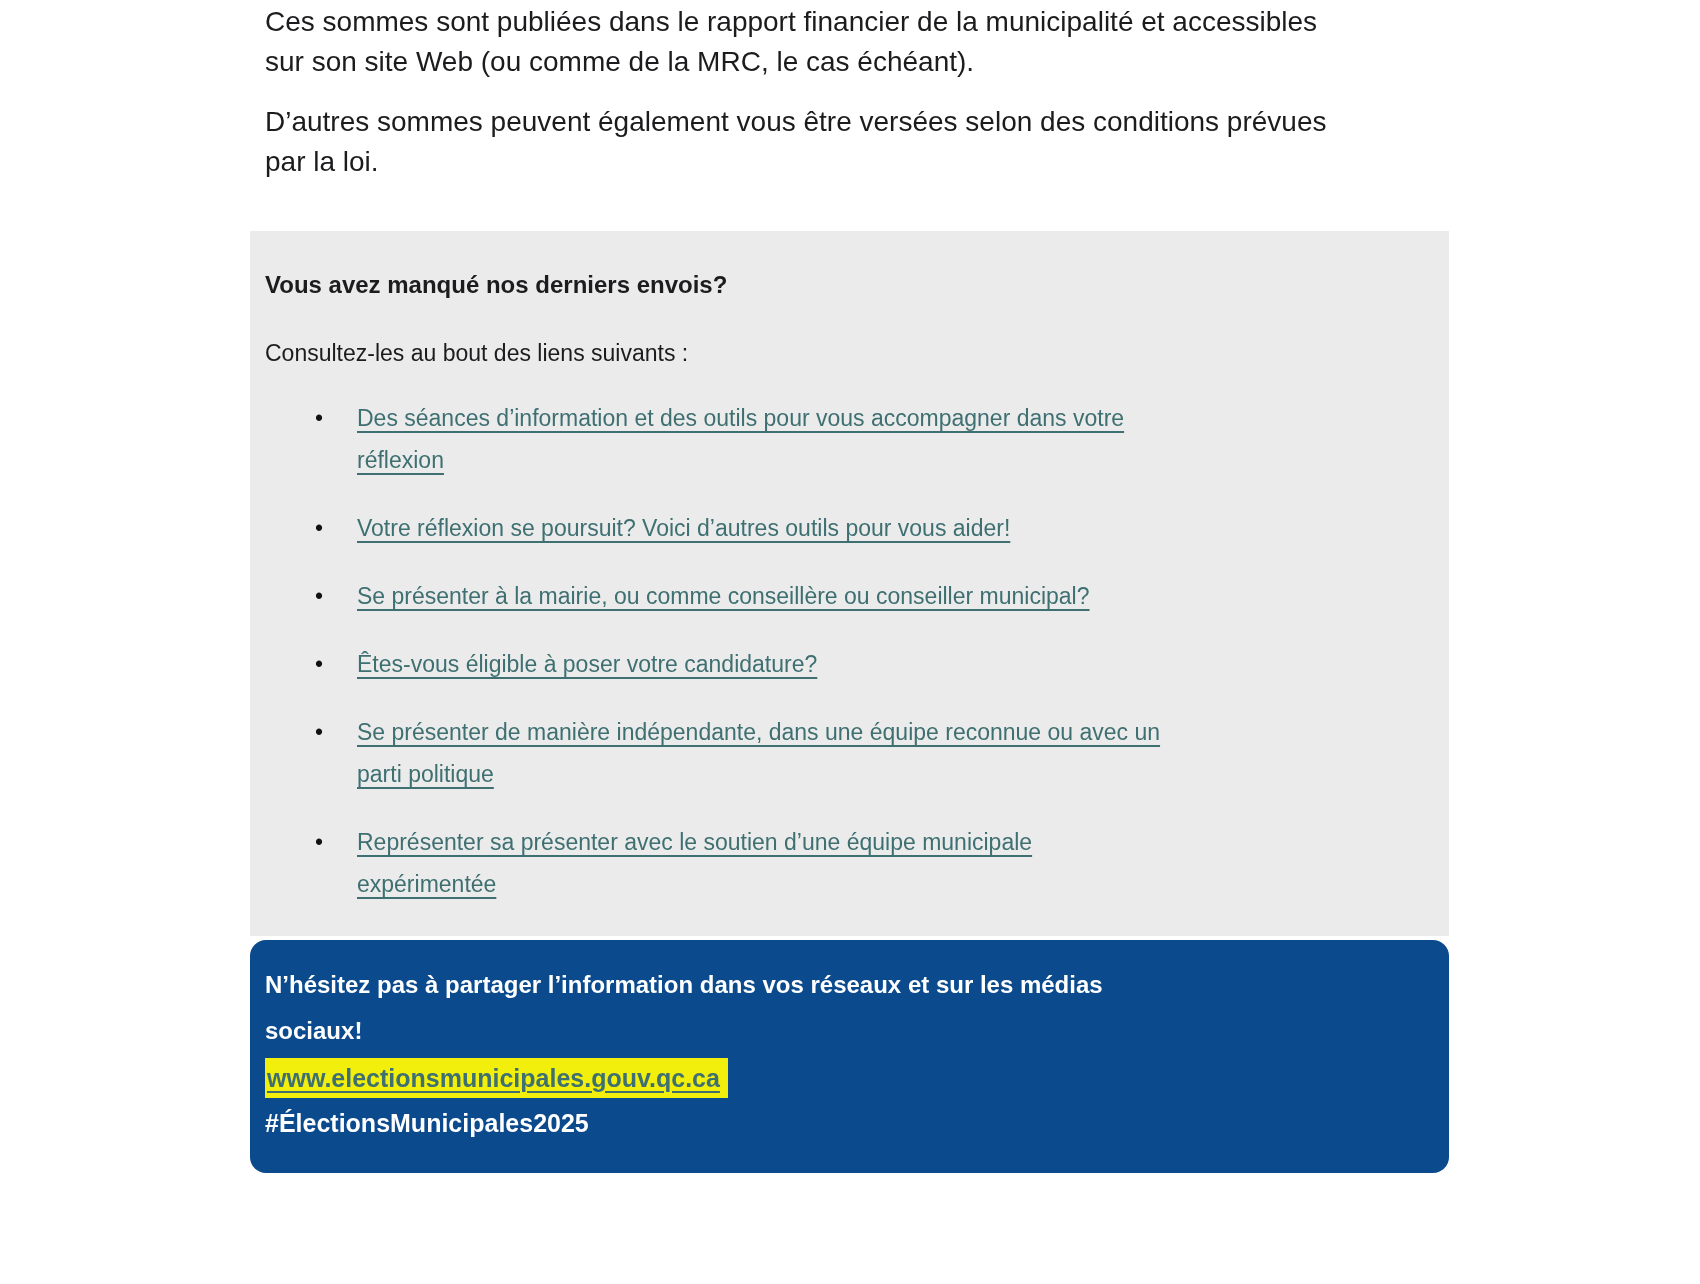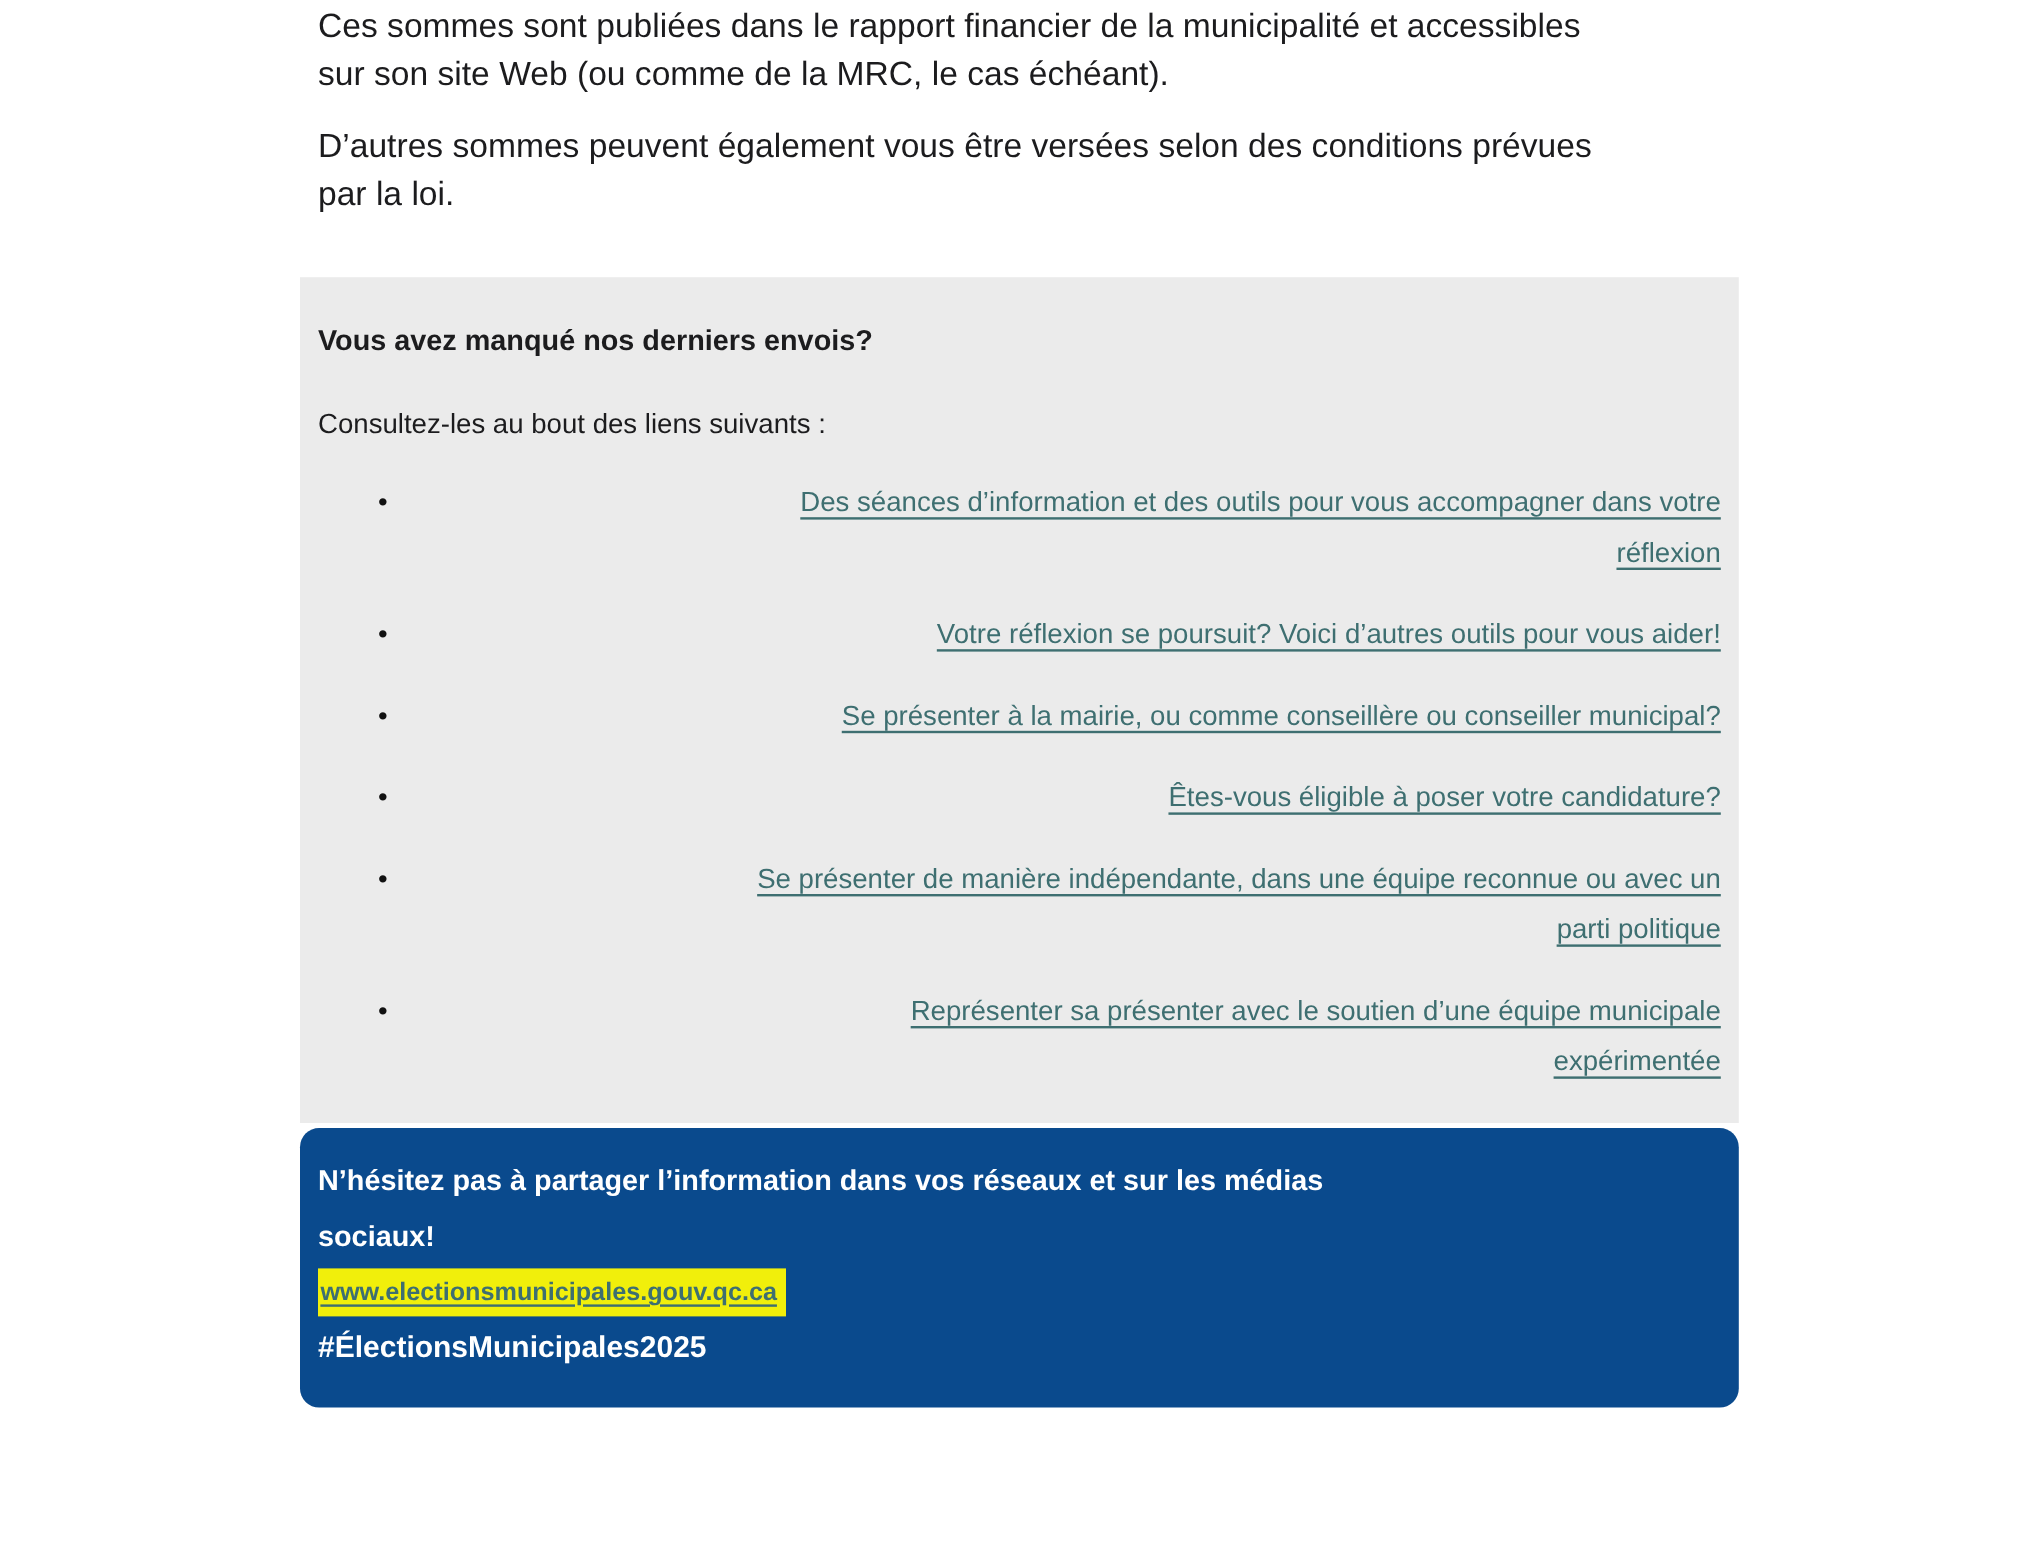--- a/index.html
+++ b/index.html
@@ -62,21 +62,21 @@
     margin: 0 0 26px 0;
   }
   ul.link-list li:last-child { margin-bottom: 0; }
   .bullet-marker {
     width: 42px;
     flex: 0 0 42px;
     font-size: 23px;
     line-height: 42px;
     color: #111;
   }
-  .bullet-text { flex: 1 1 auto; text-align: right; }
+  .bullet-text { flex: 1 1 auto; }
   .bullet-text a {
     display: block;
     font-size: 23px;
     line-height: 42px;
   }
 
   
   .box-gap { height: 4px; background: #ffffff; }
   .blue-box {
     margin-left: 250px;
@@ -90,21 +90,21 @@
     color: var(--c-white, #ffffff);
     font-size: 24px;
     font-weight: bold;
     line-height: 46px;
   }
   .blue-box .hl-line { line-height: 46px; }
   .blue-box a.hl-link {
     display: inline-block;
     background: var(--c-yellow, #F1EF0B);
     color: var(--c-link, #3E6F71);
-    font-size: 21px;
+    font-size: 25px;
     font-weight: bold;
     line-height: 40px;
     padding: 0 8px 0 2px;
     text-decoration: underline;
     text-decoration-thickness: 2px;
     text-underline-offset: 4px;
     vertical-align: middle;
   }
   .blue-box .hashtag-line {
     color: var(--c-white, #ffffff);

